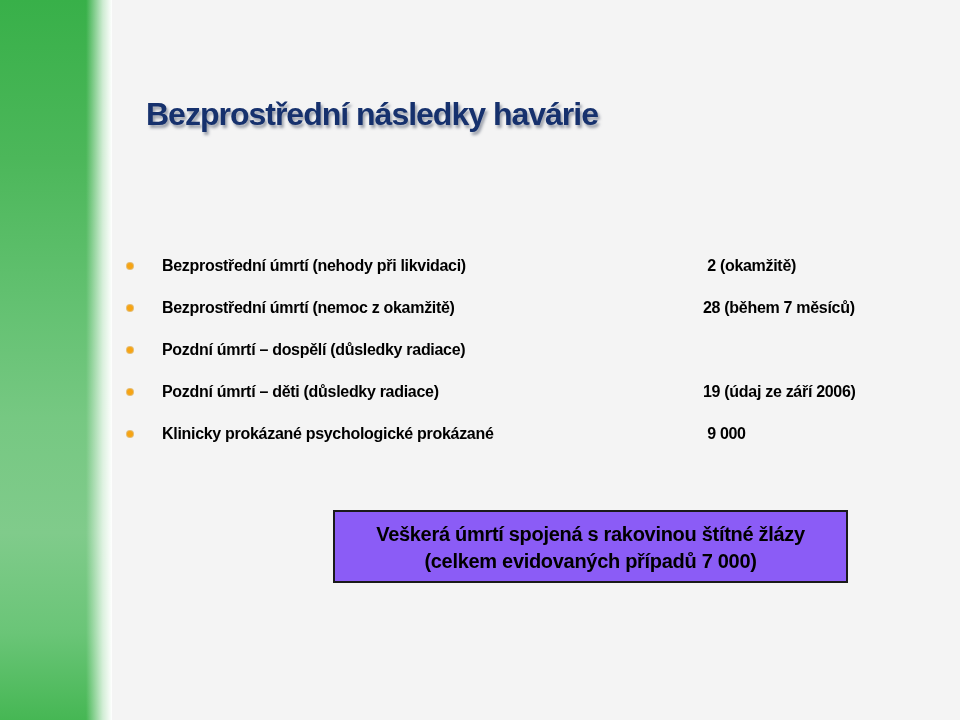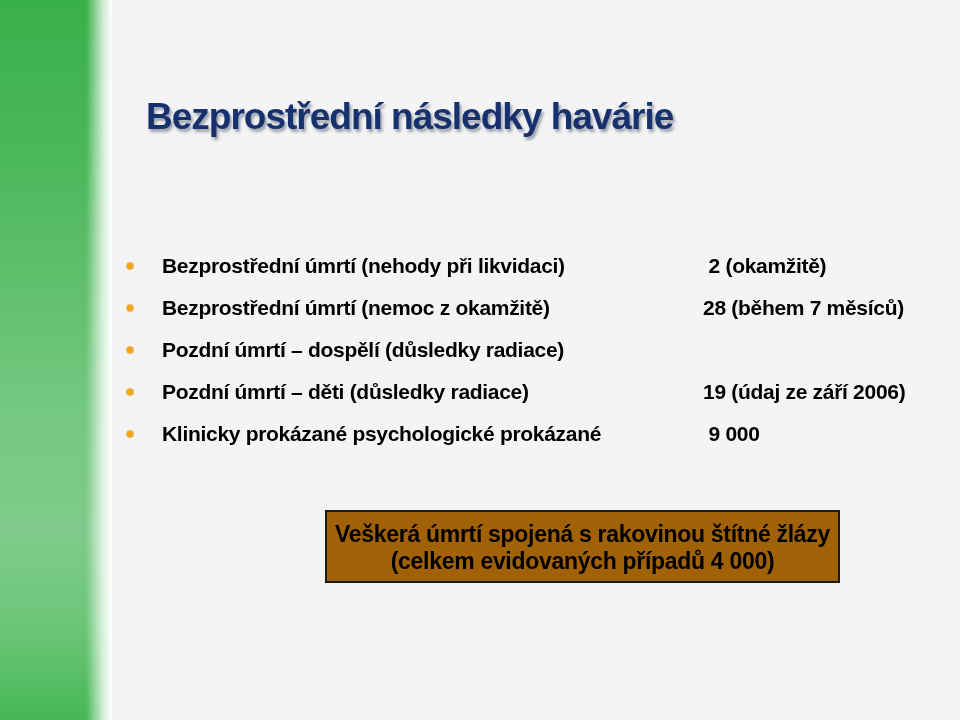--- a/index.html
+++ b/index.html
@@ -37,70 +37,70 @@
     background: linear-gradient(to right,
       rgba(255,255,255,0) 0%,
       rgba(255,255,255,0.75) 65%,
       #ffffff 100%);
   }
   .title {
     position: absolute;
     left: 146px;
     top: 96px;
     width: 780px;
-    font-size: 37px;
+    font-size: 32px;
     font-weight: bold;
     letter-spacing: -1px;
     color: #16316d;
     text-shadow: 2px 3px 3px rgba(80, 90, 110, 0.55);
     white-space: nowrap;
   }
   .bullet-list {
     position: absolute;
     left: 122px;
     top: 245px;
     width: 810px;
   }
   .bullet-row {
     display: grid;
     grid-template-columns: 40px 541px 1fr;
     align-items: center;
     height: 42px;
-    font-size: 21px;
+    font-size: 16px;
     font-weight: bold;
     color: #000000;
     letter-spacing: -0.3px;
     white-space: nowrap;
   }
   .bullet-dot {
     width: 6px;
     height: 6px;
     border-radius: 50%;
     background: #f6a414;
     box-shadow: 0 0 0 1px rgba(216,140,0,0.55);
     margin-left: 5px;
   }
   .bullet-value {
     white-space: pre;
   }
   .note-box {
     position: absolute;
-    left: 325px;
+    left: 333px;
     top: 510px;
     width: 515px;
     height: 73px;
     box-sizing: border-box;
-    background: #a16207;
+    background: #8b5cf6;
     border: 2px solid #1a1a1a;
     display: flex;
     flex-direction: column;
     justify-content: flex-start;
     align-items: center;
     padding-top: 9px;
-    font-size: 23px;
+    font-size: 20px;
     font-weight: bold;
     color: #000000;
     letter-spacing: -0.3px;
     line-height: 27px;
     text-align: center;
   }
 </style>
 </head>
 <body>
 
@@ -138,16 +138,16 @@
     <div class="bullet-row">
       <span class="bullet-dot"></span>
       <span class="bullet-label">Klinicky prokázané psychologické prokázané</span>
       <span class="bullet-value"> 9 000</span>
     </div>
 
   </div>
 
   <div class="note-box">
     <span>Veškerá úmrtí spojená s rakovinou štítné žlázy</span>
-    <span>(celkem evidovaných případů 4 000)</span>
+    <span>(celkem evidovaných případů 7 000)</span>
   </div>
 
 </div>
 
 </body></html>

